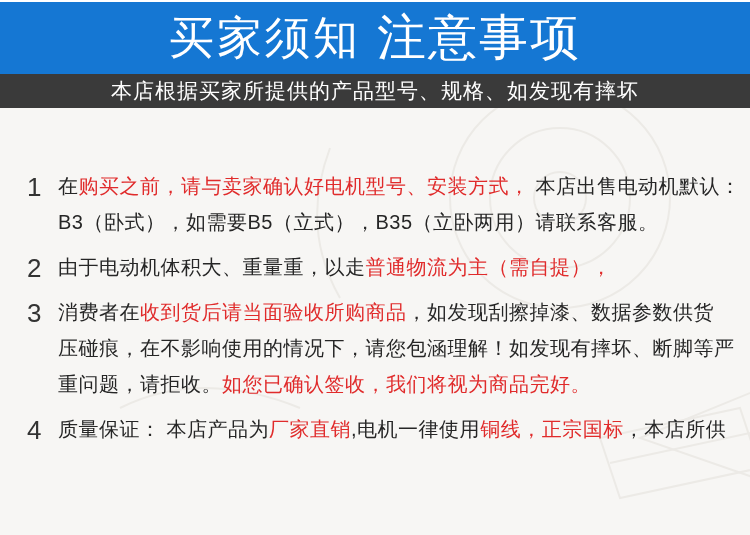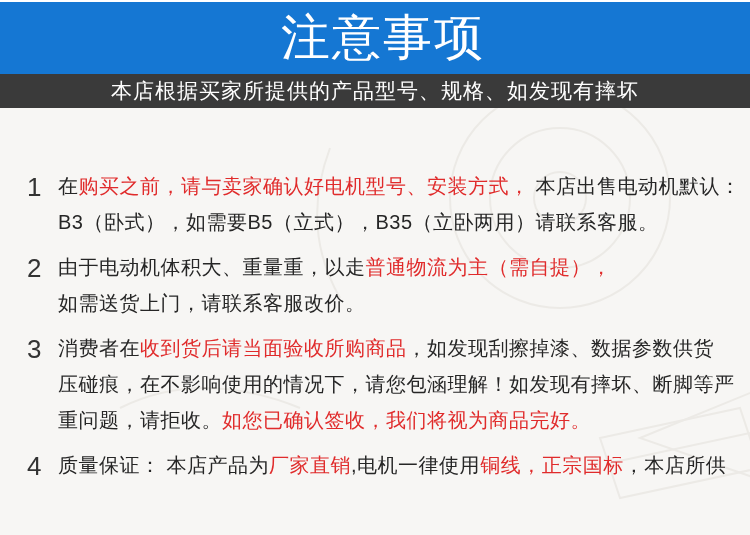--- a/index.html
+++ b/index.html
@@ -44,20 +44,21 @@
   .notice-item .line:first-child{text-indent:12px;}
   .seg-red{color:var(--red);}
   .seg-black{color:var(--black);}
 </style>
 </head>
 <body>
 
 <div class="topgap"></div>
 
 <div class="banner">
+  <span class="light">买家须知</span>
   <span class="bold">注意事项</span>
 </div>
 
 <div class="subbar">
   <span>本店根据买家所提供的产品型号、规格、如发现有摔坏</span>
 </div>
 
 <svg class="watermark" viewBox="0 0 750 427" fill="none" xmlns="http://www.w3.org/2000/svg">
   <g stroke="#eceae6" stroke-width="2" fill="none">
     <circle cx="560" cy="90" r="110"></circle>
@@ -73,21 +74,20 @@
 
 <div class="notice">
     <div class="notice-item">
       <span class="num">1</span>
       <div class="line"><span class="seg-black">在</span><span class="seg-red">购买之前，请与卖家确认好电机型号、安装方式，</span><span class="seg-black"> 本店出售电动机默认：</span></div>
       <div class="line"><span class="seg-black">B3（卧式），如需要B5（立式），B35（立卧两用）请联系客服。</span></div>
     </div>
     <div class="notice-item">
       <span class="num">2</span>
       <div class="line"><span class="seg-black">由于电动机体积大、重量重，以走</span><span class="seg-red">普通物流为主（需自提），</span></div>
-      <div class="line"><span class="seg-black">如需送货上门，请联系客服改价。</span></div>
     </div>
     <div class="notice-item">
       <span class="num">3</span>
       <div class="line"><span class="seg-black">消费者在</span><span class="seg-red">收到货后请当面验收所购商品</span><span class="seg-black">，如发现刮擦掉漆、数据参数供货</span></div>
       <div class="line"><span class="seg-black">压碰痕，在不影响使用的情况下，请您包涵理解！如发现有摔坏、断脚等严</span></div>
       <div class="line"><span class="seg-black">重问题，请拒收。</span><span class="seg-red">如您已确认签收，我们将视为商品完好。</span></div>
     </div>
     <div class="notice-item">
       <span class="num">4</span>
       <div class="line"><span class="seg-black">质量保证： 本店产品为</span><span class="seg-red">厂家直销</span><span class="seg-black">,电机一律使用</span><span class="seg-red">铜线，正宗国标</span><span class="seg-black">，本店所供</span></div>

